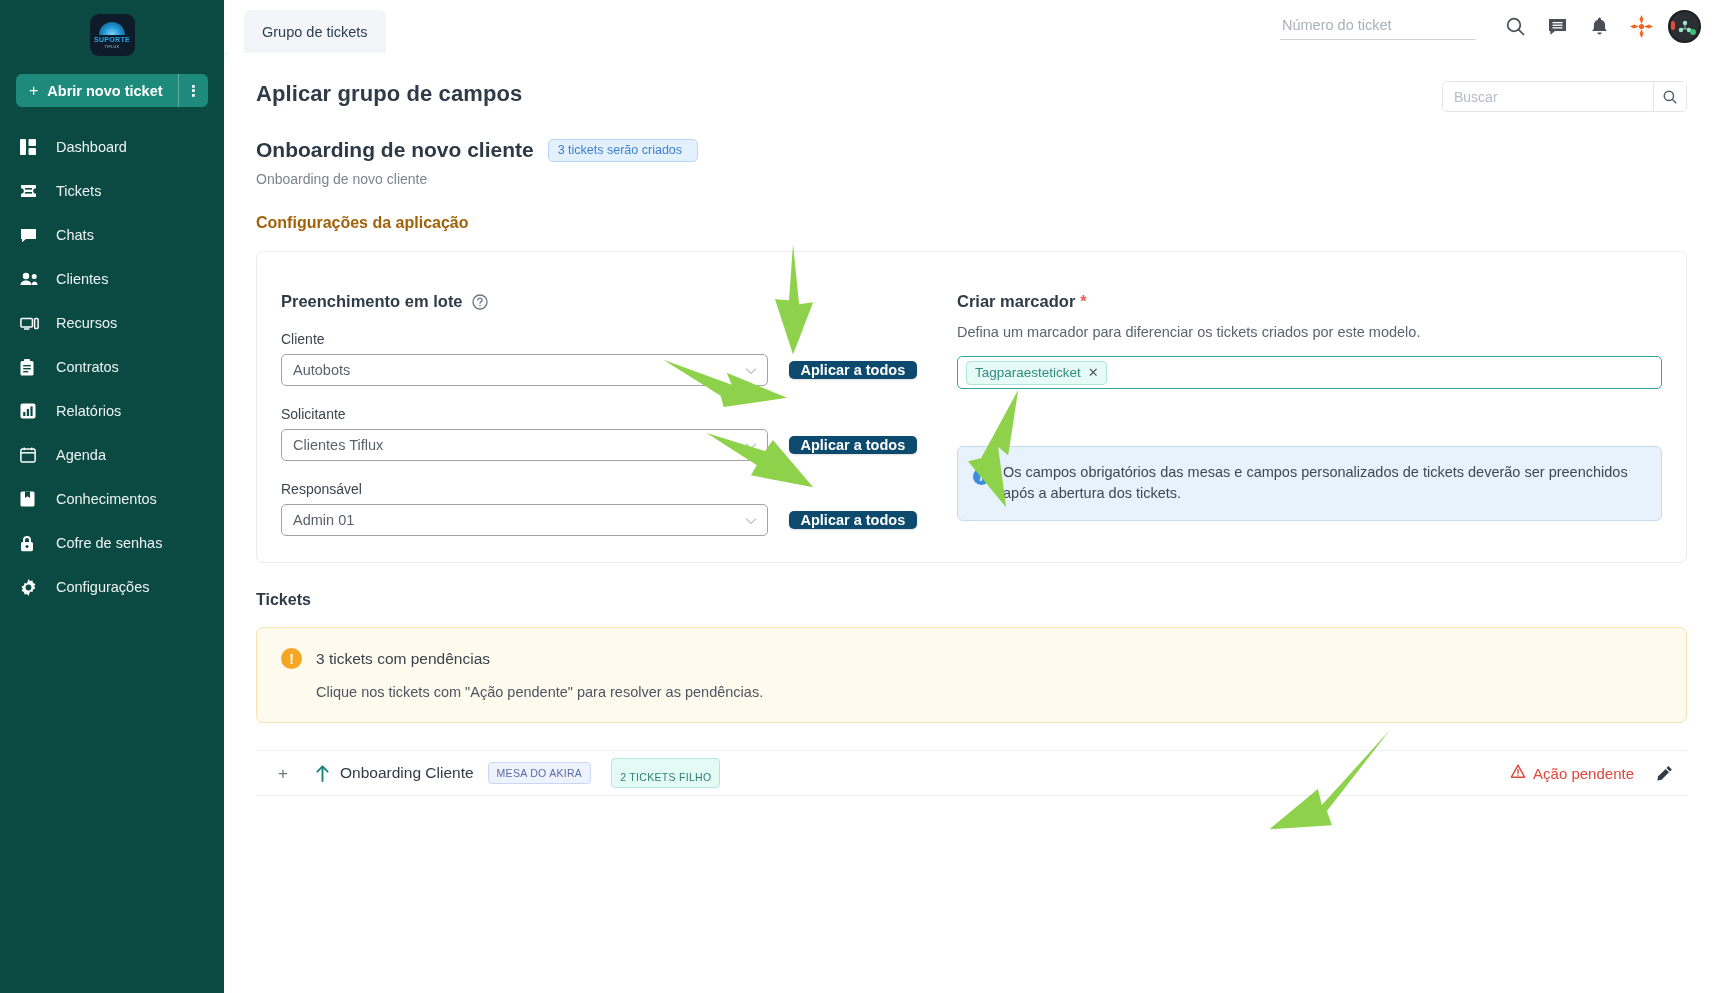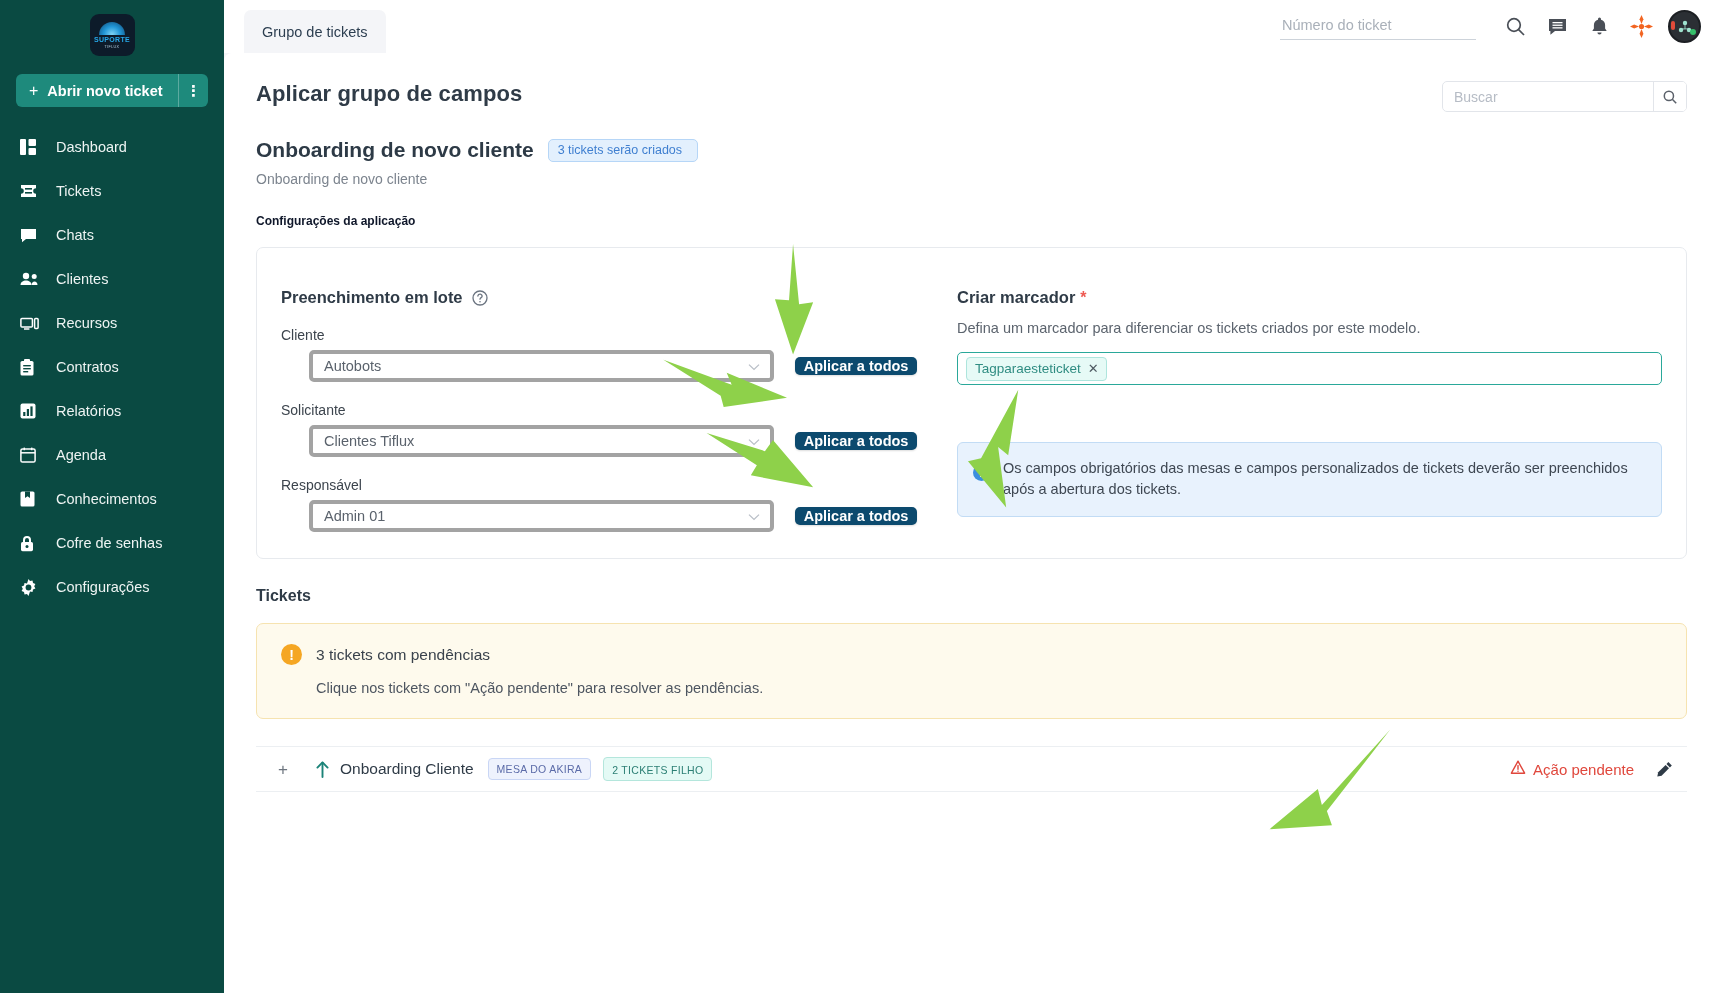--- a/index.html
+++ b/index.html
@@ -152,44 +152,44 @@
   .subtitle-row { display: flex; align-items: center; gap: 14px; margin-top: 26px; }
   .subtitle { font-size: 21px; font-weight: 700; color: #2d3a46; }
   .badge-blue {
     background: #e3f0fd; border: 1px solid #b6d6f7;
     color: #3f7fd0; font-size: 12.5px;
     border-radius: 5px; padding: 3px 15px 4px 9px;
     white-space: nowrap;
   }
   .desc { font-size: 14px; color: #7c848e; margin-top: 9px; }
 
-  .section-title { font-size: 12px; font-weight: 600; color: #0f172a; margin-top: 27px; }
+  .section-title { font-size: 16px; font-weight: 600; color: #a16207; margin-top: 27px; }
 
   .card {
     margin-top: 19px;
     border: 1px solid #e7eaee; border-radius: 7px;
     display: flex; padding: 40px 24px 26px 24px; gap: 10px;
     background: #fff;
   }
   .card-left { width: 636px; flex: 0 0 636px; }
   .card-right { flex: 1; padding-left: 30px; }
 
   .group-head { display: flex; align-items: center; gap: 9px; font-size: 16.5px; font-weight: 600; color: #2f3b47; }
   .help-ico { width: 16px; height: 16px; color: #6b7480; display: inline-flex; cursor: pointer; }
 
   .field-label { font-size: 14px; color: #3c444d; margin-top: 20px; margin-bottom: 7px; }
   .field-row { display: flex; align-items: center; gap: 13px; }
   .select {
     position: relative;
     width: 493px; height: 32px;
-    border: 4px solid #a3a3a3; border-radius: 5px;
+    border: 1px solid #a3a3a3; border-radius: 5px;
     display: flex; align-items: center;
     padding: 0 28px 0 11px;
     font-size: 14.5px; color: #5a626c;
-    background: #fff; cursor: pointer; margin-left: 28px;
+    background: #fff; cursor: pointer;
   }
   .select .chev {
     position: absolute; right: 10px; top: 50%; transform: translateY(-50%);
     color: #b9bfc7;
   }
   .apply-btn {
     width: 130px; height: 18px;
     background: #0c4a6e; color: #fff;
     border: none; border-radius: 5px;
     font-size: 14.5px; font-weight: 600; font-family: inherit;
@@ -270,21 +270,21 @@
   .up-arrow { margin-left: 22px; margin-right: 11px; color: #1b8378; display: inline-flex; }
   .row-title { font-size: 15.5px; color: #2f3b47; margin-right: 14px; white-space: nowrap; }
   .chip-mesa {
     background: #eef2fd; border: 1px solid #c9d6f5;
     color: #5b6ba8; font-size: 10.5px; letter-spacing: .3px;
     border-radius: 4px; padding: 4px 8px 4px 8px; white-space: nowrap;
   }
   .chip-filho {
     background: #e4faf5; border: 1px solid #b4e6dc;
     color: #2c7f74; font-size: 10.5px; letter-spacing: .3px;
-    border-radius: 4px; padding: 6px 8px 4px 8px; margin-left: 12px; white-space: nowrap;
+    border-radius: 4px; padding: 12px 8px 4px 8px; margin-left: 20px; white-space: nowrap;
   }
   .row-spacer { flex: 1; }
   .pend {
     display: flex; align-items: center; gap: 7px;
     color: #e0473c; font-size: 15px; cursor: pointer; white-space: nowrap;
   }
   .edit-ico { margin-left: 22px; color: #2f3b47; display: inline-flex; cursor: pointer; }
 
   
   .arrows { position: absolute; inset: 0; pointer-events: none; z-index: 40; }

